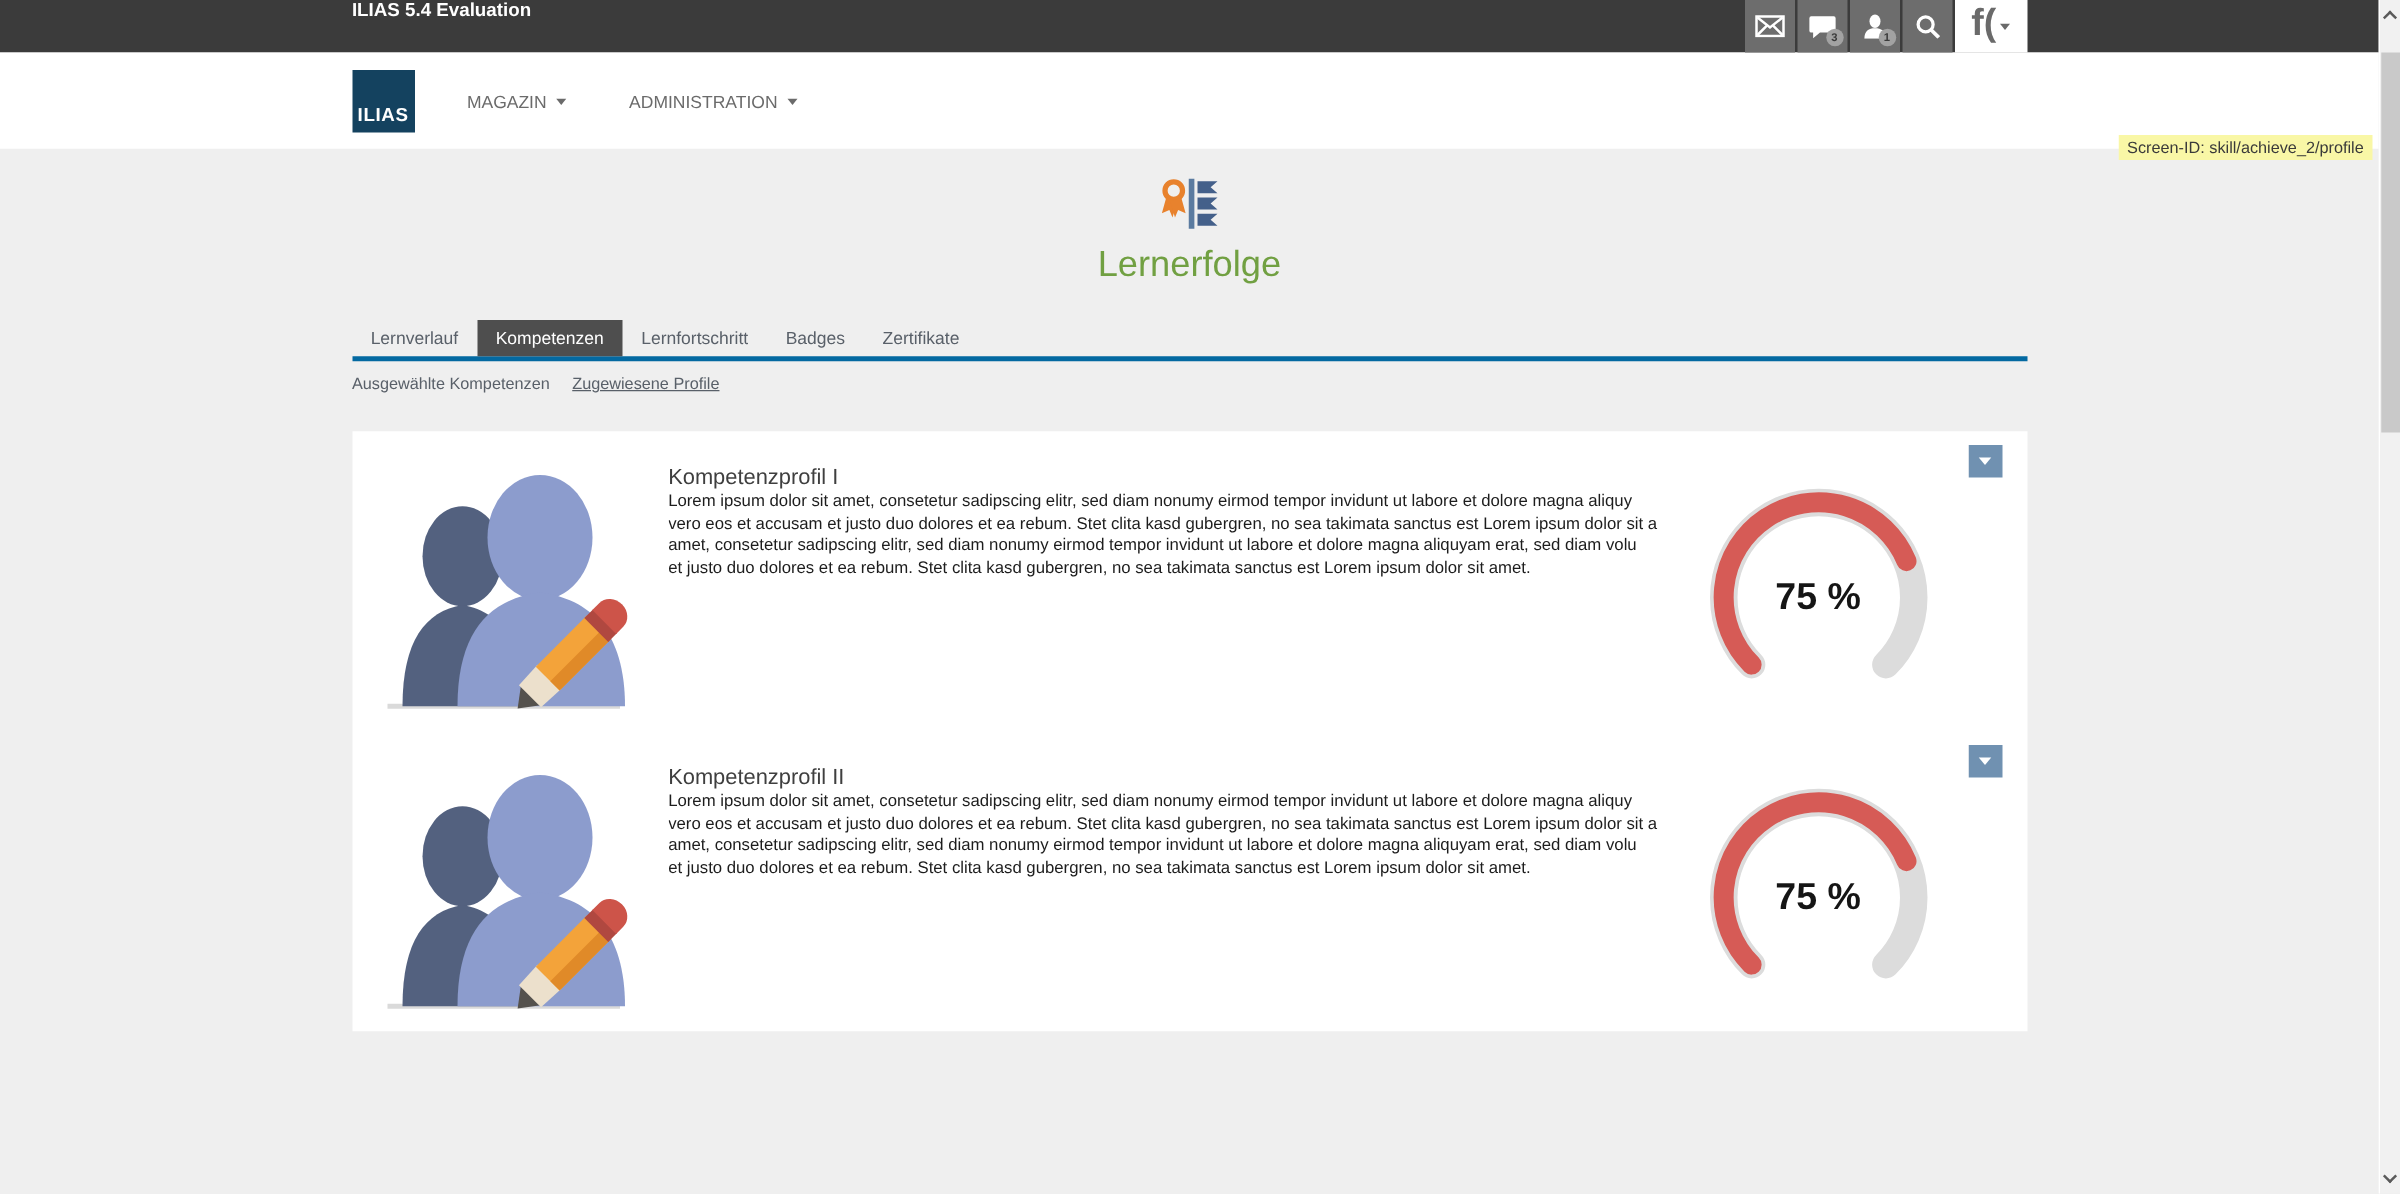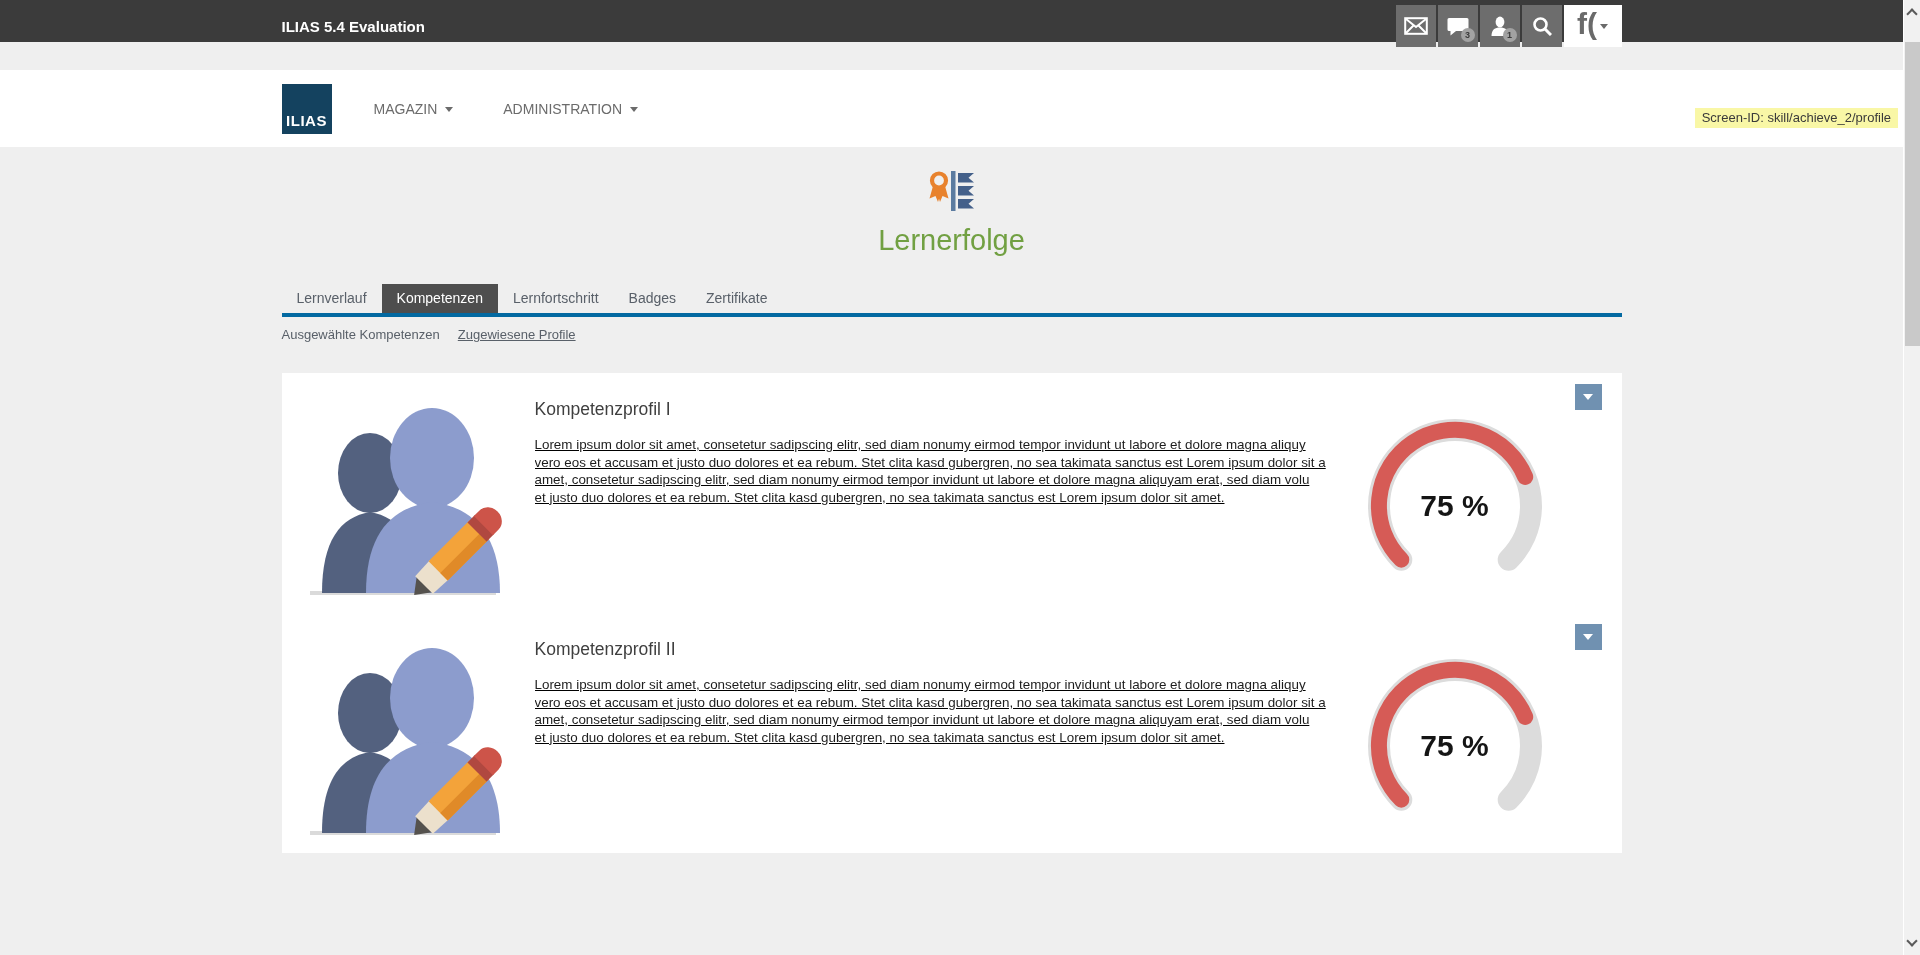--- a/index.html
+++ b/index.html
@@ -4,33 +4,33 @@
 <style>
   * { margin:0; padding:0; box-sizing:border-box; }
   html,body { width:1920px; height:955px; overflow:hidden; }
   body { font-family:"Liberation Sans","DejaVu Sans",sans-serif; background:#efefef; position:relative; }
 
   .scroll-area { position:absolute; left:0; top:0; width:1903px; height:955px; background:#efefef; }
 
   
   .topbar { height:42px; background:#3b3b3b; }
   .container { width:1340px; margin:0 auto; position:relative; }
-  .topbar-inner { display:flex; align-items:center; justify-content:space-between; height:52px; }
+  .topbar-inner { display:flex; justify-content:space-between; height:52px; }
   .topbar-title { color:#fff; font-weight:bold; font-size:15px; }
   .topbar-icons { display:flex; height:42px; }
   .icon-tile { width:40px; height:42px; margin-left:2px; background:#6d6d6d; display:flex; align-items:center; justify-content:center; position:relative; cursor:pointer; }
   .icon-tile svg { display:block; }
   .tile-badge { position:absolute; right:3px; bottom:5px; width:14px; height:14px; border-radius:50%; background:#a2a2a2; color:#3b3b3b; font-size:9px; font-weight:bold; display:flex; align-items:center; justify-content:center; }
   .logo-tile { width:58px; height:42px; margin-left:2px; background:#ffffff; display:flex; align-items:center; justify-content:center; gap:3px; cursor:pointer; }
   .logo-glyph { font-size:30px; font-weight:bold; color:#6a6a6a; line-height:1; margin-top:-4px; }
   .caret-dn { width:0; height:0; border-left:5px solid transparent; border-right:5px solid transparent; border-top:6px solid #6a6a6a; }
 
   
   .header { height:77px; background:#ffffff; }
-  .header-inner { display:flex; align-items:center; height:77px;margin-top:28px; }
+  .header-inner { display:flex; align-items:center; height:77px; }
   .main-logo { width:50px; height:50px; background:#14425f; color:#fff; font-weight:bold; font-size:15px; display:flex; align-items:flex-end; justify-content:center; padding-bottom:5px; letter-spacing:0.5px; }
   .main-nav { display:flex; margin-left:30px; gap:26px; align-items:center; }
   .nav-item { display:flex; align-items:center; gap:8px; color:#6b6b6b; font-size:14px; padding:8px 12px; cursor:pointer; }
   .nav-caret { width:0; height:0; border-left:4px solid transparent; border-right:4px solid transparent; border-top:5px solid #6b6b6b; margin-top:2px; }
 
   .screen-id { position:absolute; top:108px; right:5px; background:#f9f7a6; color:#3a3a3a; font-size:13px; padding:2px 7px 3px; z-index:5; }
 
   
   .page-title-row { display:flex; align-items:center; gap:10px; margin-top:21px;flex-direction:column; }
   .page-title { color:#71a042; font-size:29px; font-weight:normal; }
@@ -42,21 +42,21 @@
   .subtabs { display:flex; gap:18px; margin-top:10px; }
   .subtab { font-size:13px; color:#596069; cursor:pointer; text-decoration:none; }
   .subtab.active { text-decoration:underline; }
 
   
   .panel { background:#ffffff; margin-top:31px; }
   .card { display:flex; height:240px; padding:10px 0 0 22px; position:relative; }
   .card-img { width:206px; height:206px; margin-top:8px; flex:0 0 auto; }
   .card-body { margin-left:25px; width:820px; flex:0 0 auto; }
   .card-title { font-size:17.5px; font-weight:normal; color:#3f3f3f; margin-top:16px; }
-  .card-lines { margin-top:16px; width:818px; overflow:hidden;text-decoration:underline; }
+  .card-lines { width:818px; overflow:hidden; }
   .card-lines div { white-space:nowrap; font-size:13.4px; line-height:17.6px; color:#1d1d1d; }
   .card-gauge { position:relative; width:190px; height:190px; margin-left:auto; margin-right:72px; margin-top:28px; flex:0 0 auto; }
   .gauge-label { position:absolute; left:0; top:0; width:190px; height:190px; display:flex; align-items:center; justify-content:center; font-size:30px; font-weight:bold; color:#151515; }
   .card-menu-btn { position:absolute; top:11px; right:20px; width:27px; height:26px; background:#7091b1; border:none; display:flex; align-items:center; justify-content:center; cursor:pointer; }
   .card-menu-btn .caret { width:0; height:0; border-left:5px solid transparent; border-right:5px solid transparent; border-top:6px solid #ffffff; }
 
   
   .scrollbar { position:absolute; right:0; top:0; width:17px; height:955px; background:#f1f1f1; border-left:1px solid #ffffff; }
   .sb-thumb { position:absolute; left:1px; top:42px; width:15px; height:304px; background:#c9c9c9; }
   .sb-arrow { position:absolute; left:4px; width:8px; height:8px; border-left:2px solid #5a5a5a; border-top:2px solid #5a5a5a; }

